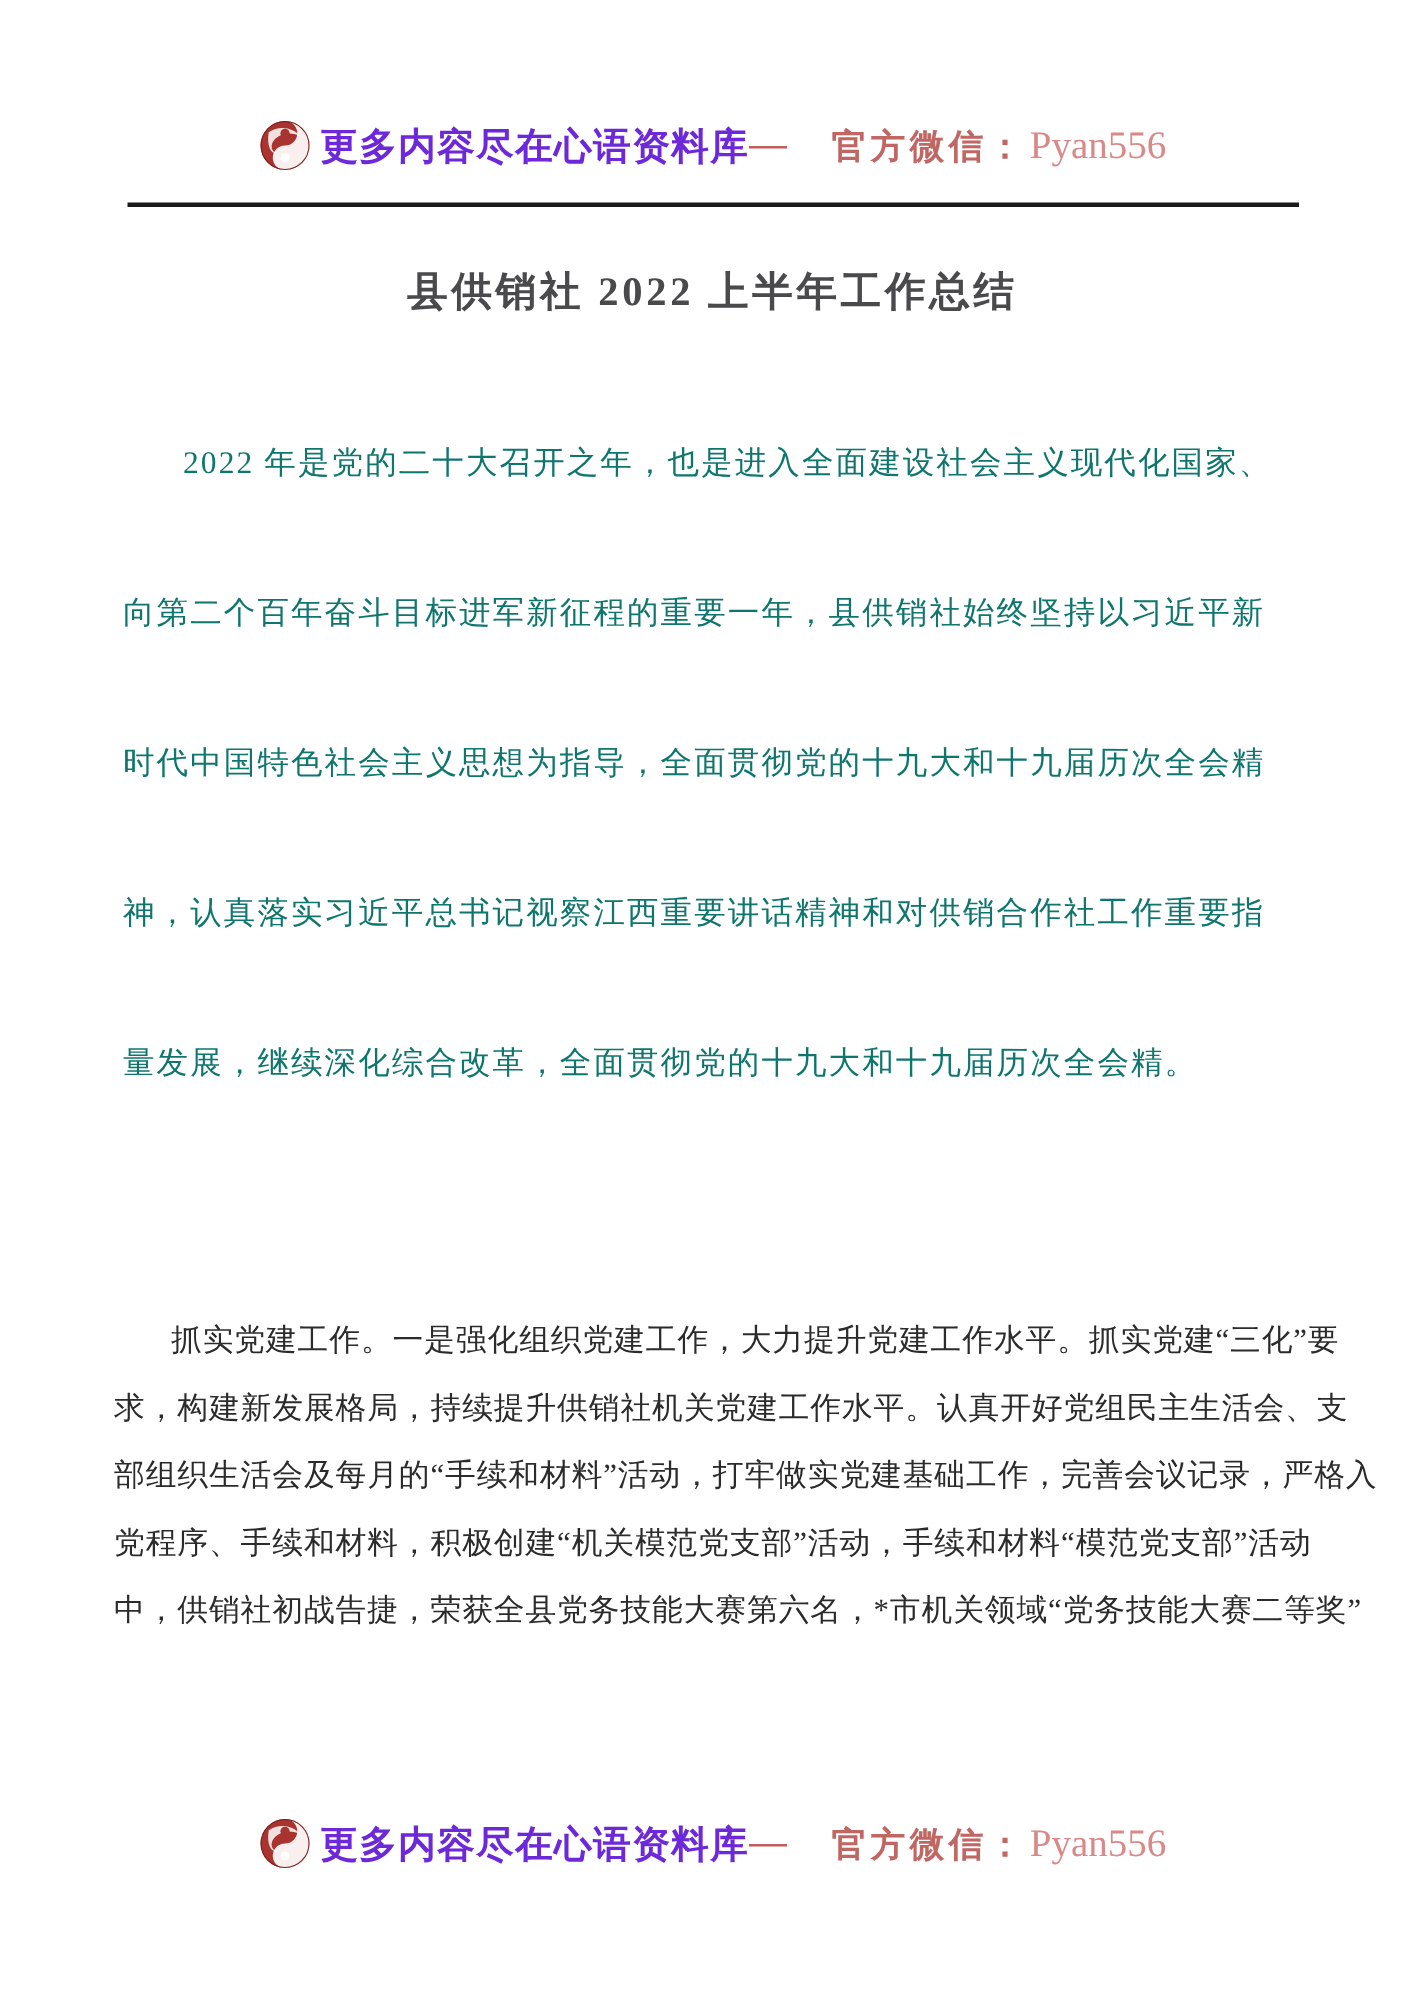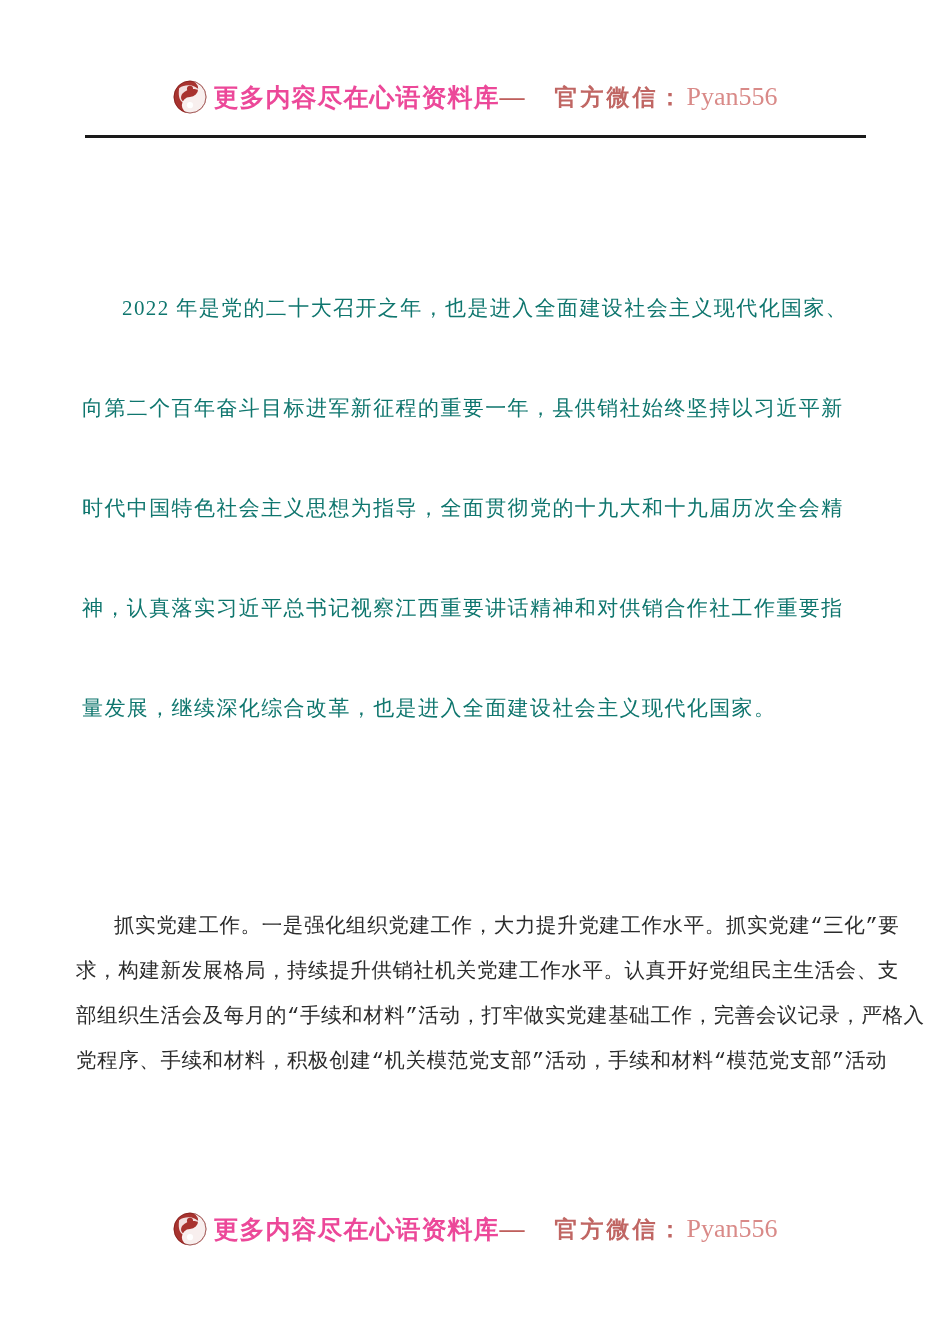--- a/index.html
+++ b/index.html
@@ -40,21 +40,21 @@
     height: 34px;
     margin-right: 7px;
     flex: 0 0 auto;
     display: block;
   }
   .wm-cn {
     font-family: "Liberation Serif", serif;
     font-weight: bold;
     font-size: 25px;
     letter-spacing: 1px;
-    color: #ec4899;
+    color: #6d28d9;
   }
   .wm-dash {
     font-family: "Liberation Serif", serif;
     font-weight: bold;
     font-size: 25px;
     color: #bf5f5c;
   }
   .wm-cn2 {
     font-family: "Liberation Serif", serif;
     font-weight: bold;
@@ -114,23 +114,23 @@
     height: 100px;
     line-height: 100px;
     white-space: nowrap;
   }
   .body-loose .ln.indent { padding-left: 40px; }
 
   
   .body-tight {
     position: absolute;
     left: 76px;
-    top: 904px;
+    top: 872px;
     width: 800px;
-    font-family: Liberation Mono, monospace;
+    font-family: Liberation Serif, serif;
     font-size: 20.5px;
     color: #2b2b2b;
     letter-spacing: 0.6px;
   }
   .body-tight .ln {
     display: block;
     height: 45px;
     line-height: 45px;
     white-space: nowrap;
   }
@@ -151,34 +151,36 @@
       <circle cx="50" cy="50" r="47" fill="none" stroke="#7d1f1c" stroke-width="2"></circle>
     </svg>
     <span class="wm-cn">更多内容尽在心语资料库</span>
     <span class="wm-dash">—</span>
     <span class="wm-cn2">官方微信：</span>
     <span class="wm-id">Pyan556</span>
   </div>
 
   <div class="rule"></div>
 
+  <div class="doc-title">县供销社 2022 上半年工作总结</div>
 
   <div class="body-loose">
     <span class="ln indent">2022 年是党的二十大召开之年，也是进入全面建设社会主义现代化国家、</span>
     <span class="ln">向第二个百年奋斗目标进军新征程的重要一年，县供销社始终坚持以习近平新</span>
     <span class="ln">时代中国特色社会主义思想为指导，全面贯彻党的十九大和十九届历次全会精</span>
     <span class="ln">神，认真落实习近平总书记视察江西重要讲话精神和对供销合作社工作重要指</span>
-    <span class="ln">量发展，继续深化综合改革，也是进入全面建设社会主义现代化国家。</span>
+    <span class="ln">量发展，继续深化综合改革，全面贯彻党的十九大和十九届历次全会精。</span>
   </div>
 
   <div class="body-tight">
     <span class="ln indent">抓实党建工作。一是强化组织党建工作，大力提升党建工作水平。抓实党建“三化”要</span>
     <span class="ln">求，构建新发展格局，持续提升供销社机关党建工作水平。认真开好党组民主生活会、支</span>
     <span class="ln">部组织生活会及每月的“手续和材料”活动，打牢做实党建基础工作，完善会议记录，严格入</span>
     <span class="ln">党程序、手续和材料，积极创建“机关模范党支部”活动，手续和材料“模范党支部”活动</span>
+    <span class="ln">中，供销社初战告捷，荣获全县党务技能大赛第六名，*市机关领域“党务技能大赛二等奖”</span>
   </div>
 
   <div class="watermark watermark-footer">
     <svg class="wm-logo" viewBox="0 0 100 100">
       <circle cx="50" cy="50" r="48" fill="#a8332f"></circle>
       <path d="M50 2 A48 48 0 0 1 50 98 A24 24 0 0 1 50 50 A24 24 0 0 0 50 2 Z" fill="#ffffff" opacity="0.92"></path>
       <path d="M18 24 C38 10 66 14 80 32 C62 22 40 26 28 40 C20 50 24 62 34 66 C22 66 14 52 18 24 Z" fill="#ffffff" opacity="0.85"></path>
       <circle cx="50" cy="26" r="9" fill="#a8332f"></circle>
       <circle cx="50" cy="74" r="9" fill="#ffffff"></circle>
       <circle cx="50" cy="50" r="47" fill="none" stroke="#7d1f1c" stroke-width="2"></circle>

